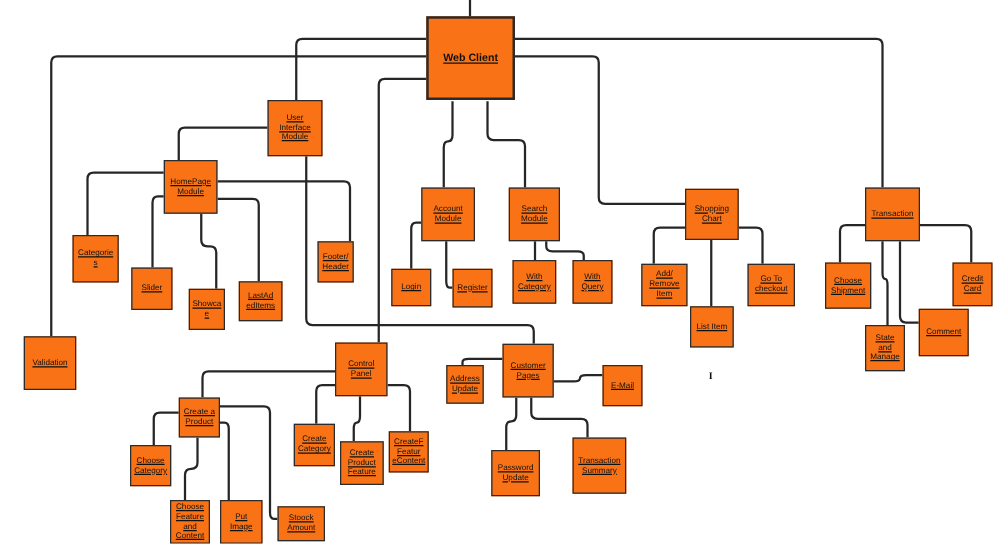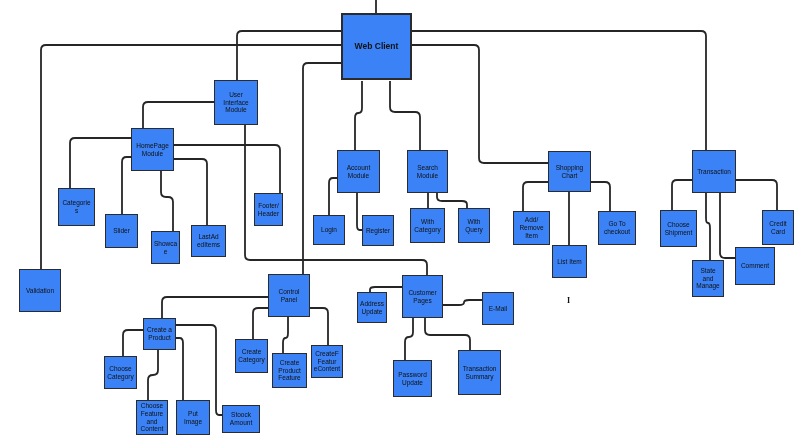--- a/index.html
+++ b/index.html
@@ -3,23 +3,23 @@
 <meta charset="utf-8">
 <style>
   html,body{margin:0;padding:0;background:#fff;}
   #canvas{
     position:relative;width:800px;height:435px;background:#ffffff;overflow:hidden;
     font-family:"Liberation Sans", sans-serif;
   }
   #edges{position:absolute;left:0;top:0;z-index:1;}
   #edges path{fill:none;stroke:#262626;stroke-width:1.8;}
   .node{
-    position:absolute;z-index:2;background:#3b82f6;border:1.8px solid #2b2b2b;
+    position:absolute;z-index:2;background:#f97316;border:1.8px solid #2b2b2b;
     display:flex;align-items:center;justify-content:center;text-align:center;
-    white-space:pre-line;font-size:6.5px;line-height:1.2;color:#111;box-sizing:border-box;
+    white-space:pre-line;font-size:6.5px;line-height:1.2;color:#111;box-sizing:border-box;text-decoration:underline;
   }
   .node.root{font-weight:bold;font-size:8.5px;border-width:2px;}
   .stray{
     position:absolute;z-index:2;font-size:8px;font-weight:bold;color:#111;
     font-family:"Liberation Serif", serif;
   }
 </style>
 </head>
 <body>
 

